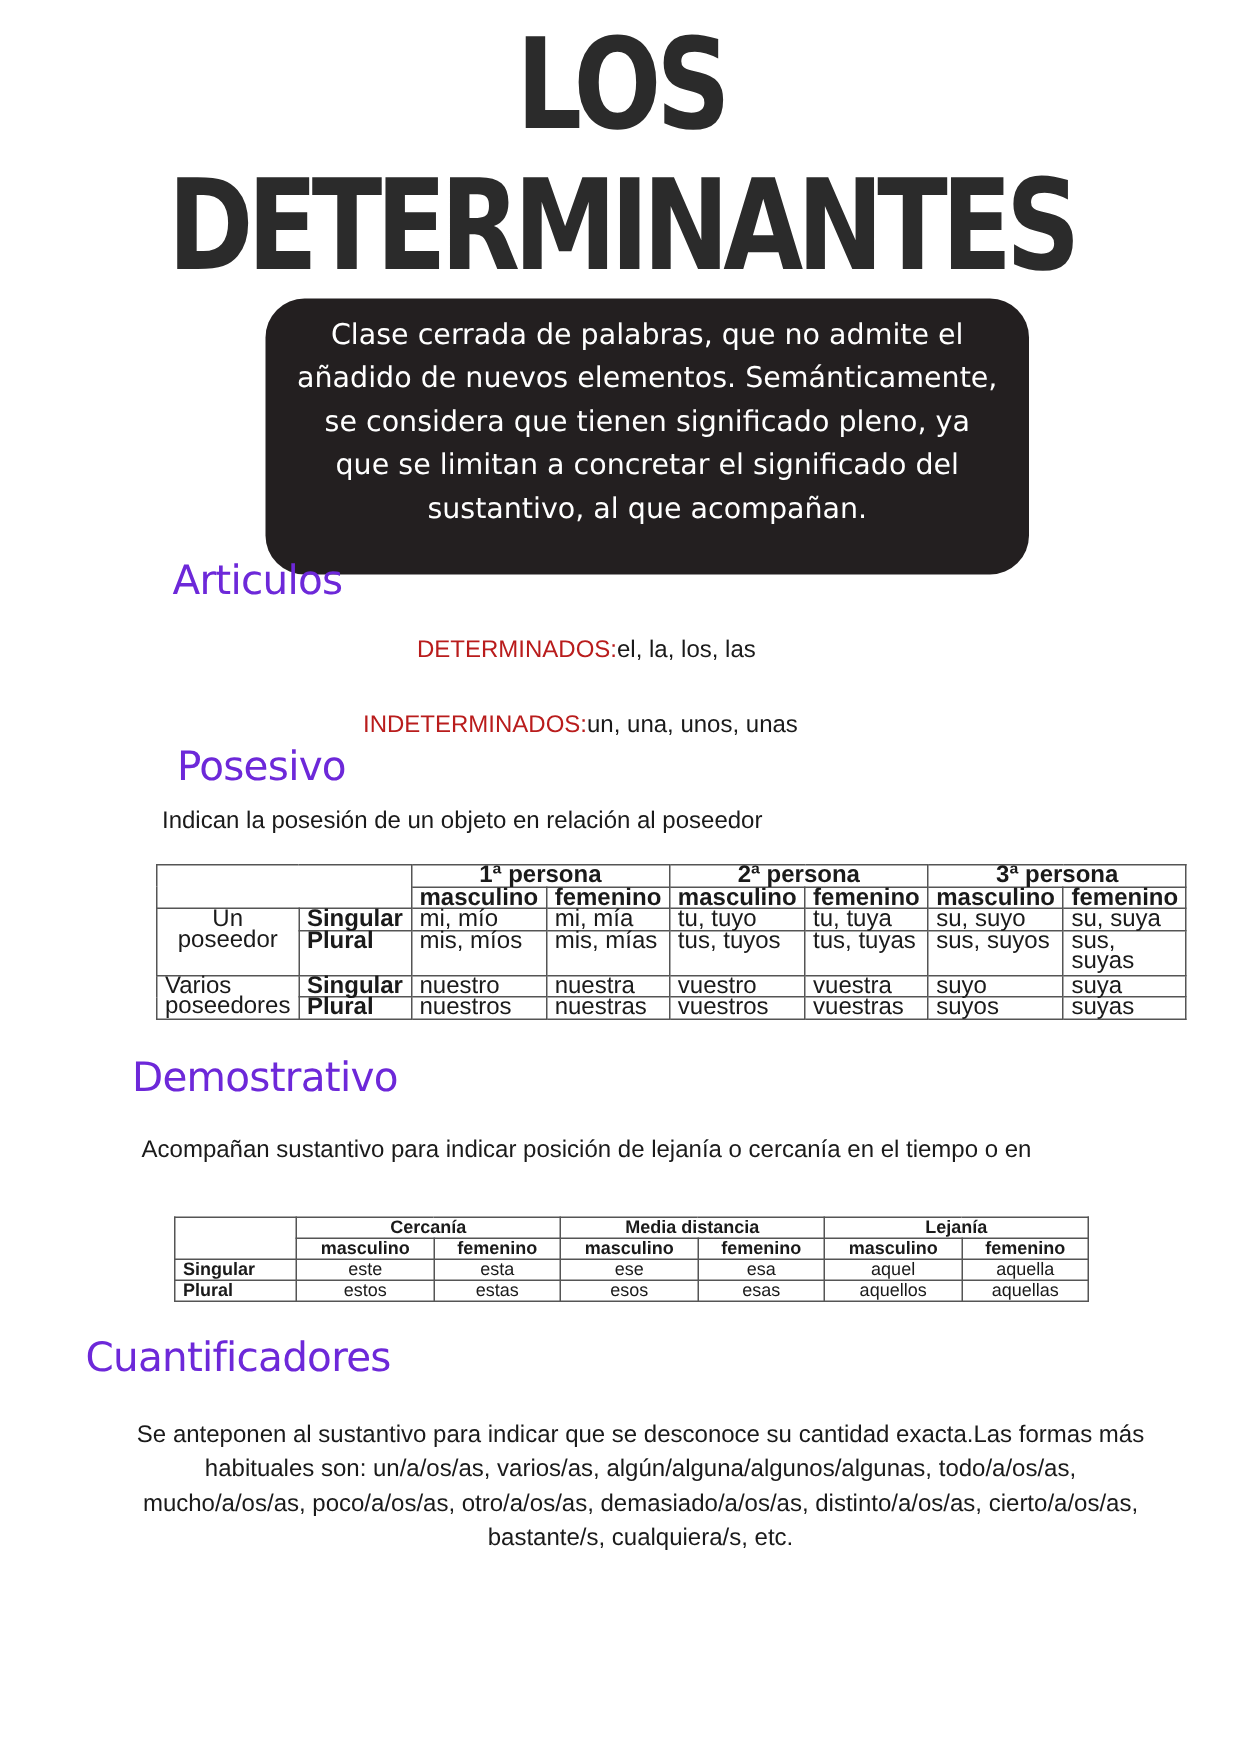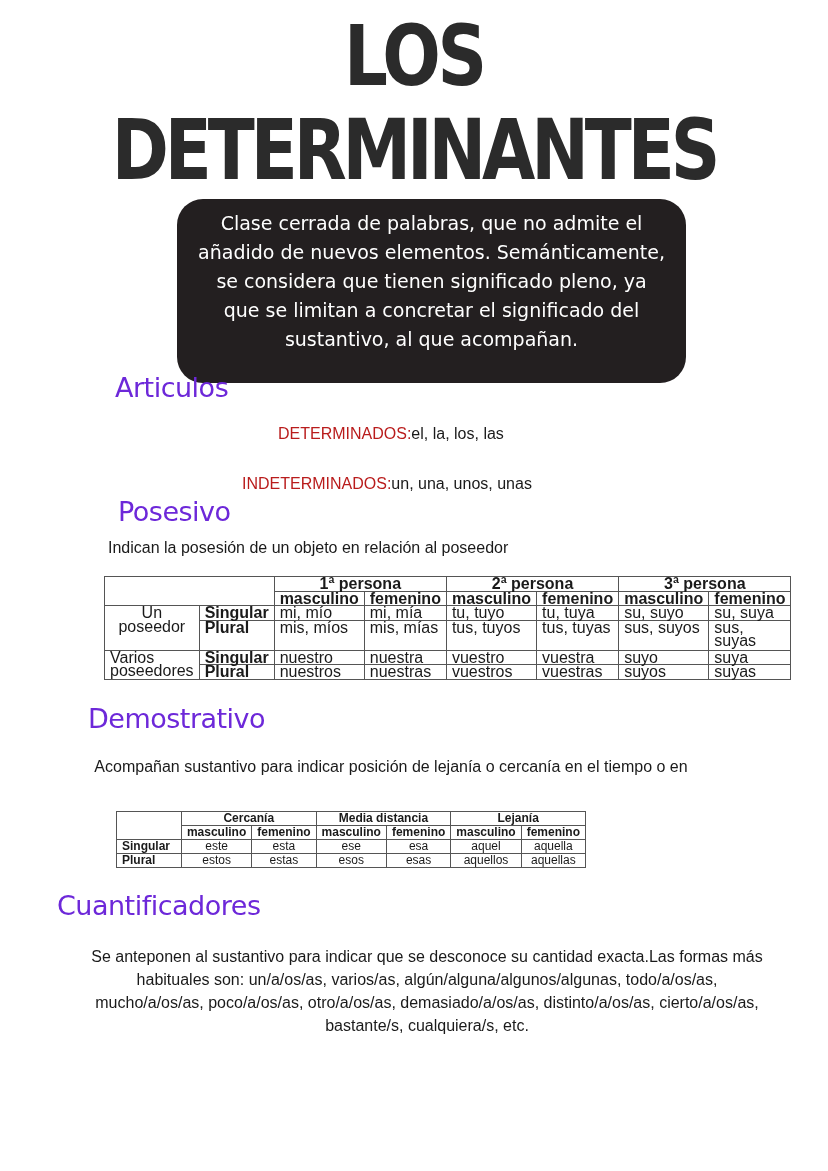--- a/index.html
+++ b/index.html
@@ -32,21 +32,21 @@
       font-family: "Liberation Sans", sans-serif; font-size: 16px; color: #1a1a1a;
     }
     .label-muted { color: #b91c1c; }
     .center { text-align: center; }
 
     table.grid { border-collapse: collapse; font-family: "Liberation Sans", sans-serif; color: #1a1a1a; }
     table.grid td, table.grid th { border: 1px solid #555; padding: 0 5px; font-weight: normal; text-align: left; vertical-align: top; }
     table.grid .b { font-weight: bold; }
     table.grid .c { text-align: center; }
     #poss-table { left: 104px; top: 576px; width: 565px; font-size: 16px; line-height: 13.5px; }
-    #dem-table { left: 116px; top: 811px; width: 470px; font-size: 12px; line-height: 13px; }
+    #dem-table { left: 116px; top: 811px; width: 610px; font-size: 12px; line-height: 13px; }
     #dem-table td { text-align: center; }
     #dem-table td.rl { text-align: left; }
   </style>
 </head>
 <body>
 
 <div id="title1" class="abs title-line">LOS</div>
 <div id="title2" class="abs title-line">DETERMINANTES</div>
 
 <div class="abs def-box">

